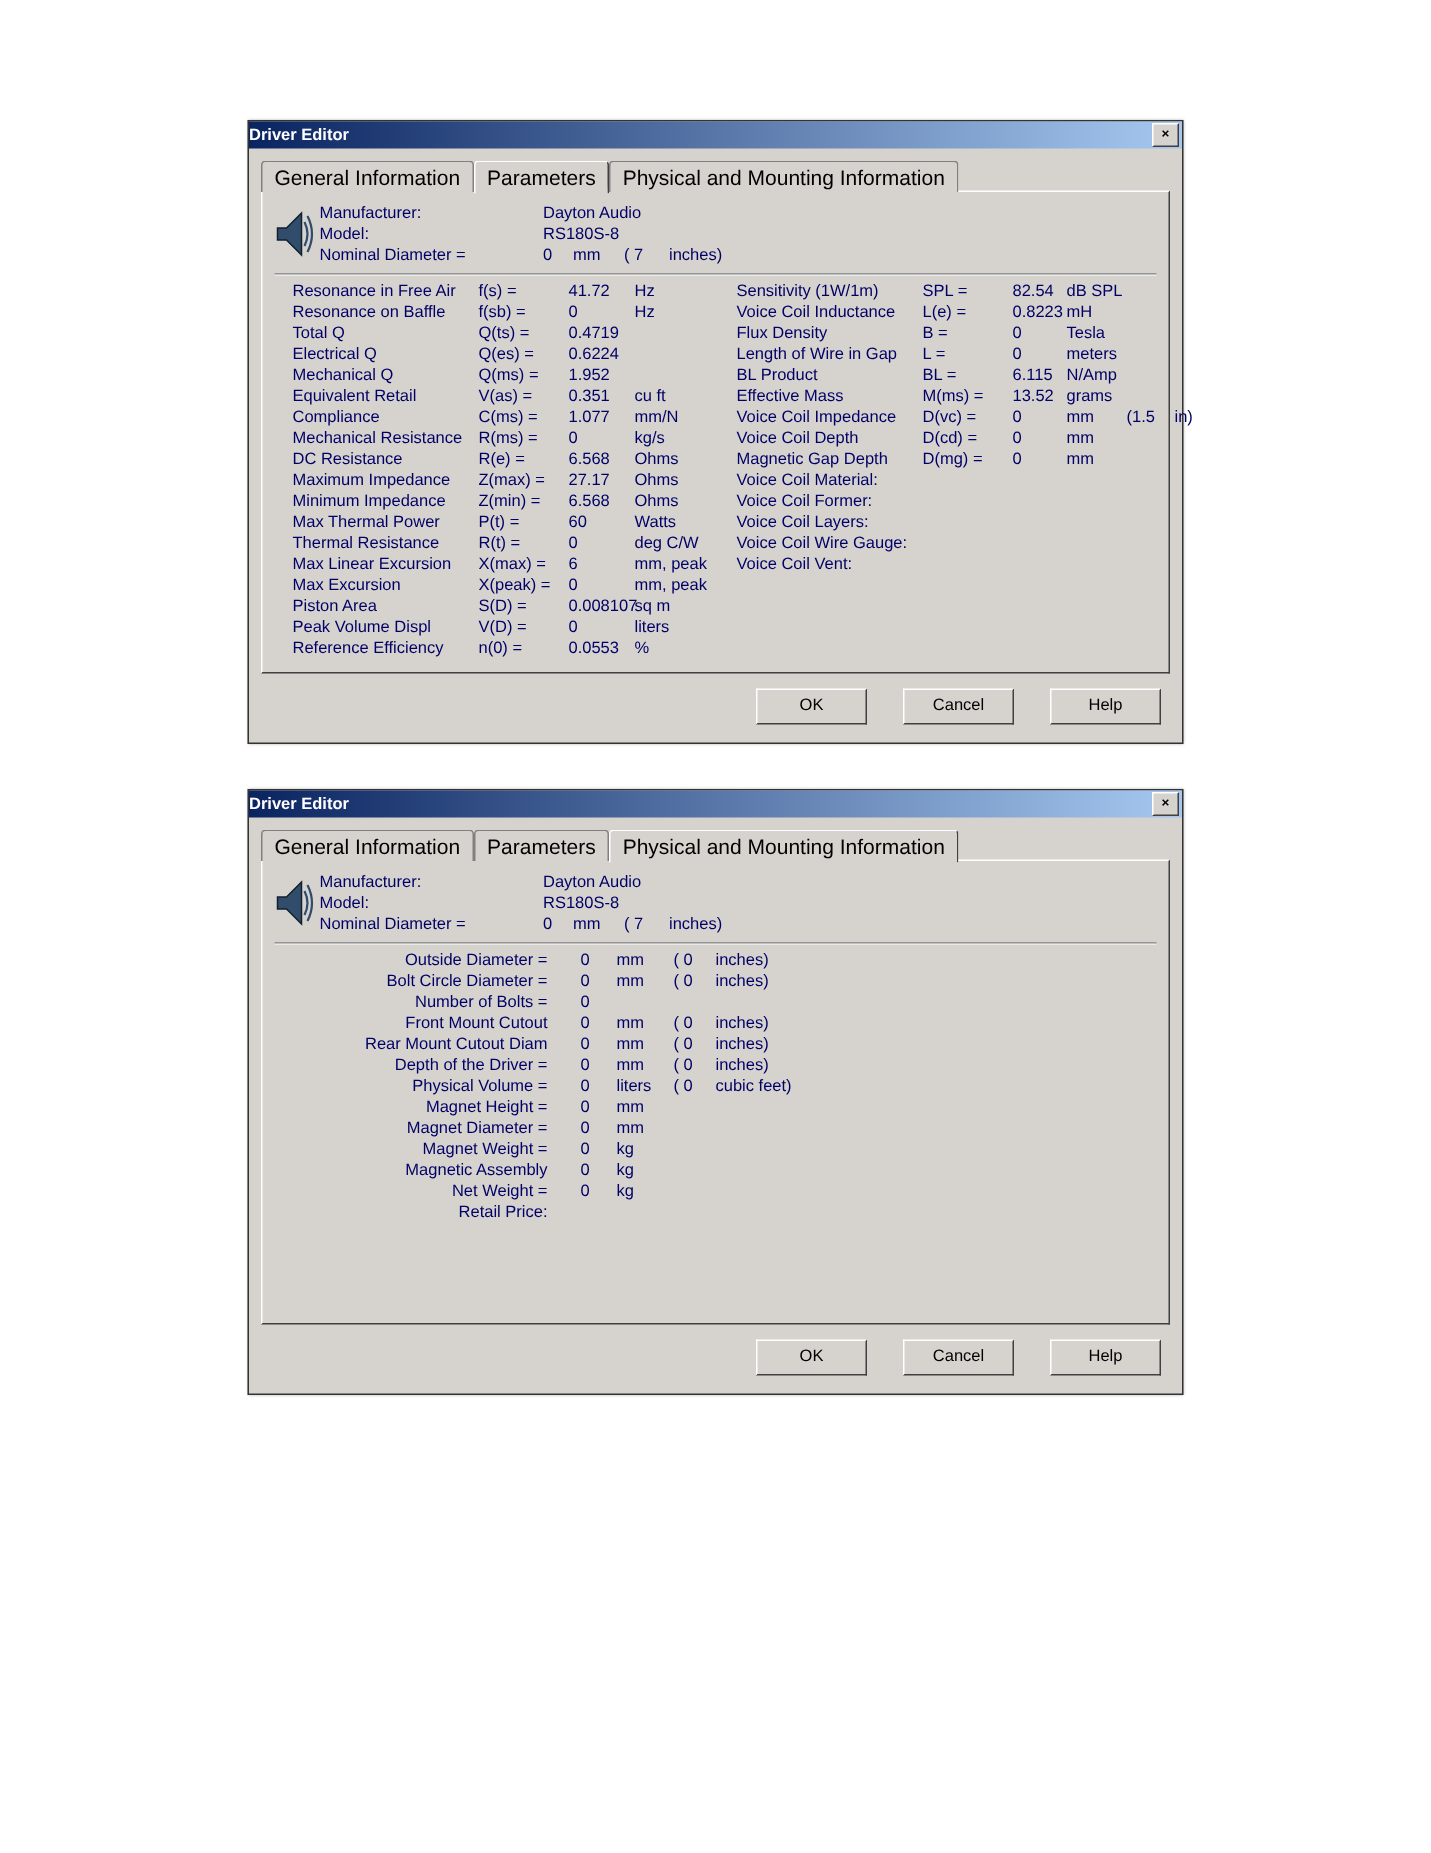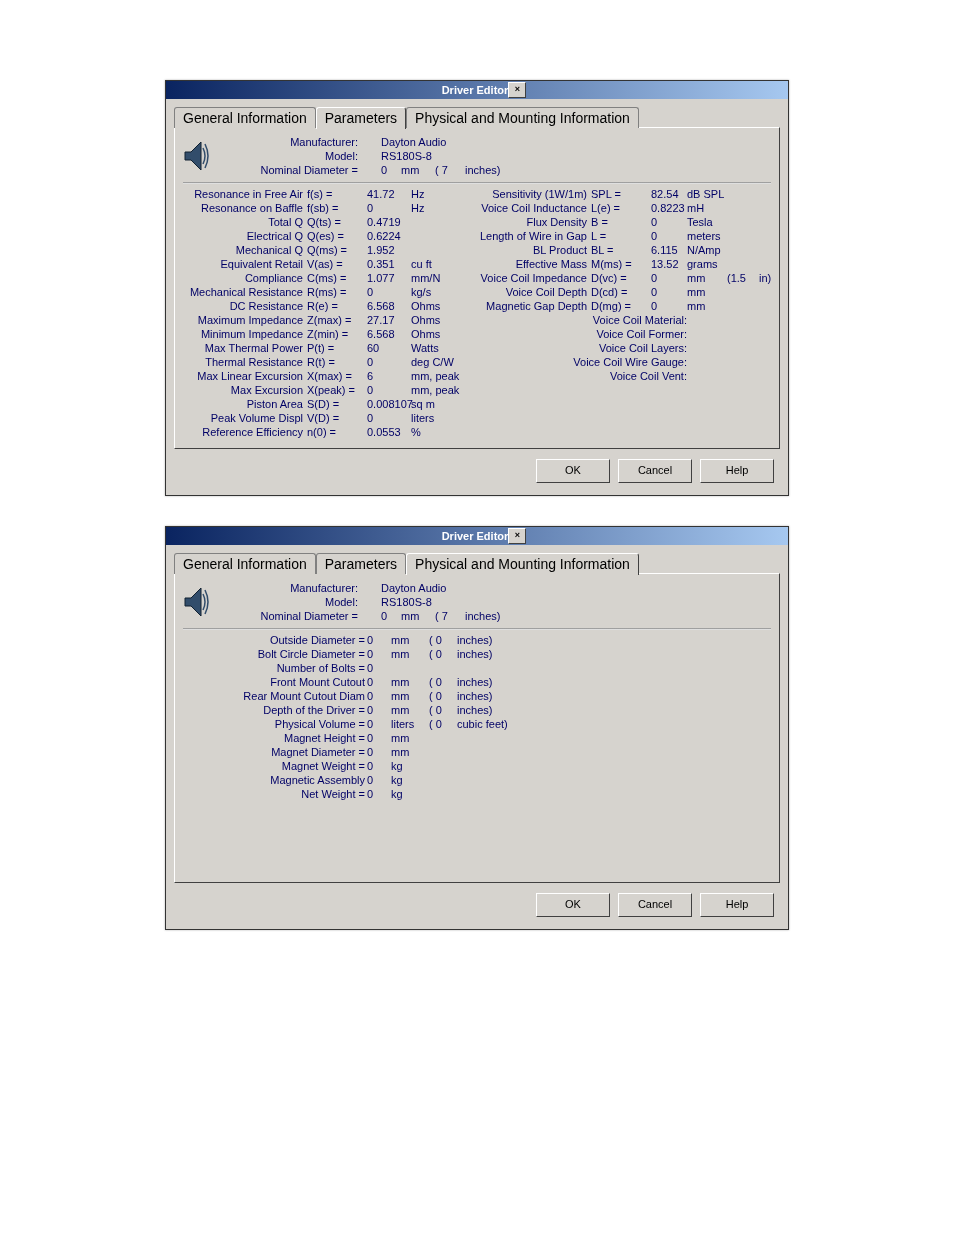--- a/index.html
+++ b/index.html
@@ -22,23 +22,23 @@
     background: #d6d3ce;
     box-shadow: 0 0 2px rgba(0,0,0,0.3);
   }
   .titlebar {
     height: 18px;
     background: linear-gradient(to right, #0a2460, #a6c8f0);
     color: #fff;
     font-weight: bold;
     font-size: 11px;
     display: flex;
-    justify-content: center;
+    justify-content: space-between;
     align-items: center;
-    padding: 0 2px 0 16px;
+    padding: 0 2px 0 0;
   }
   .close-btn {
     width: 16px;
     height: 14px;
     background: #d6d3ce;
     border: 1px solid #fff;
     border-right-color: #404040;
     border-bottom-color: #404040;
     color: #000;
     font-size: 9px;
@@ -100,22 +100,22 @@
   .hdr-grid {
     flex: 1;
   }
   .hdr-line {
     display: flex;
     align-items: baseline;
     height: 14px;
   }
   .hdr-label {
     width: 145px;
-    text-align: right;
-    padding-right: 23px;
+    text-align: left;
+    padding-right: 4px;
     color: #000066;
   }
   .hdr-val {
     width: 72px;
     color: #000066;
   }
   .hdr-unit {
     width: 34px;
     color: #000066;
   }
@@ -144,23 +144,24 @@
   }
   .param-row {
     display: flex;
     align-items: baseline;
     height: 14px;
     font-size: 11px;
     white-space: nowrap;
   }
   .p-label {
     width: 120px;
-    text-align: right;
+    text-align: left;
     padding-right: 4px;
     color: #000066;
+    margin-left: 12px;
   }
   .p-sym {
     width: 56px;
     text-align: left;
     padding-right: 2px;
     color: #000066;
   }
   .p-val {
     width: 44px;
     padding-left: 2px;
@@ -175,21 +176,21 @@
     color: #000066;
   }
   .p-extra2 {
     width: 20px;
     color: #000066;
   }
   .right .p-label { width: 120px; }
   .button-row {
     display: flex;
     justify-content: flex-end;
-    gap: 8px;
+    gap: 24px;
     padding: 10px 6px 2px 0;
   }
   .btn {
     min-width: 72px;
     height: 22px;
     background: #d6d3ce;
     border: 1px solid #fff;
     border-right-color: #404040;
     border-bottom-color: #404040;
     font-size: 11px;
@@ -202,21 +203,21 @@
   .phys-row {
     display: flex;
     align-items: baseline;
     height: 14px;
     font-size: 11px;
     white-space: nowrap;
   }
   .ph-label {
     width: 182px;
     text-align: right;
-    padding-right: 2px;
+    padding-right: 22px;
     color: #000066;
   }
   .ph-val {
     width: 24px;
     color: #000066;
   }
   .ph-unit {
     width: 38px;
     color: #000066;
   }
@@ -595,20 +596,27 @@
               <span class="ph-paren"></span>
               <span class="ph-unit2"></span>
             </div>
             <div class="phys-row">
               <span class="ph-label">Net Weight =</span>
               <span class="ph-val">0</span>
               <span class="ph-unit">kg</span>
               <span class="ph-paren"></span>
               <span class="ph-unit2"></span>
             </div>
+            <div class="phys-row">
+              <span class="ph-label">Retail Price:</span>
+              <span class="ph-val"></span>
+              <span class="ph-unit"></span>
+              <span class="ph-paren"></span>
+              <span class="ph-unit2"></span>
+            </div>
           </div>
 
     </div>
 
     <div class="button-row">
       <div class="btn">OK</div>
       <div class="btn">Cancel</div>
       <div class="btn">Help</div>
     </div>
   </div>

